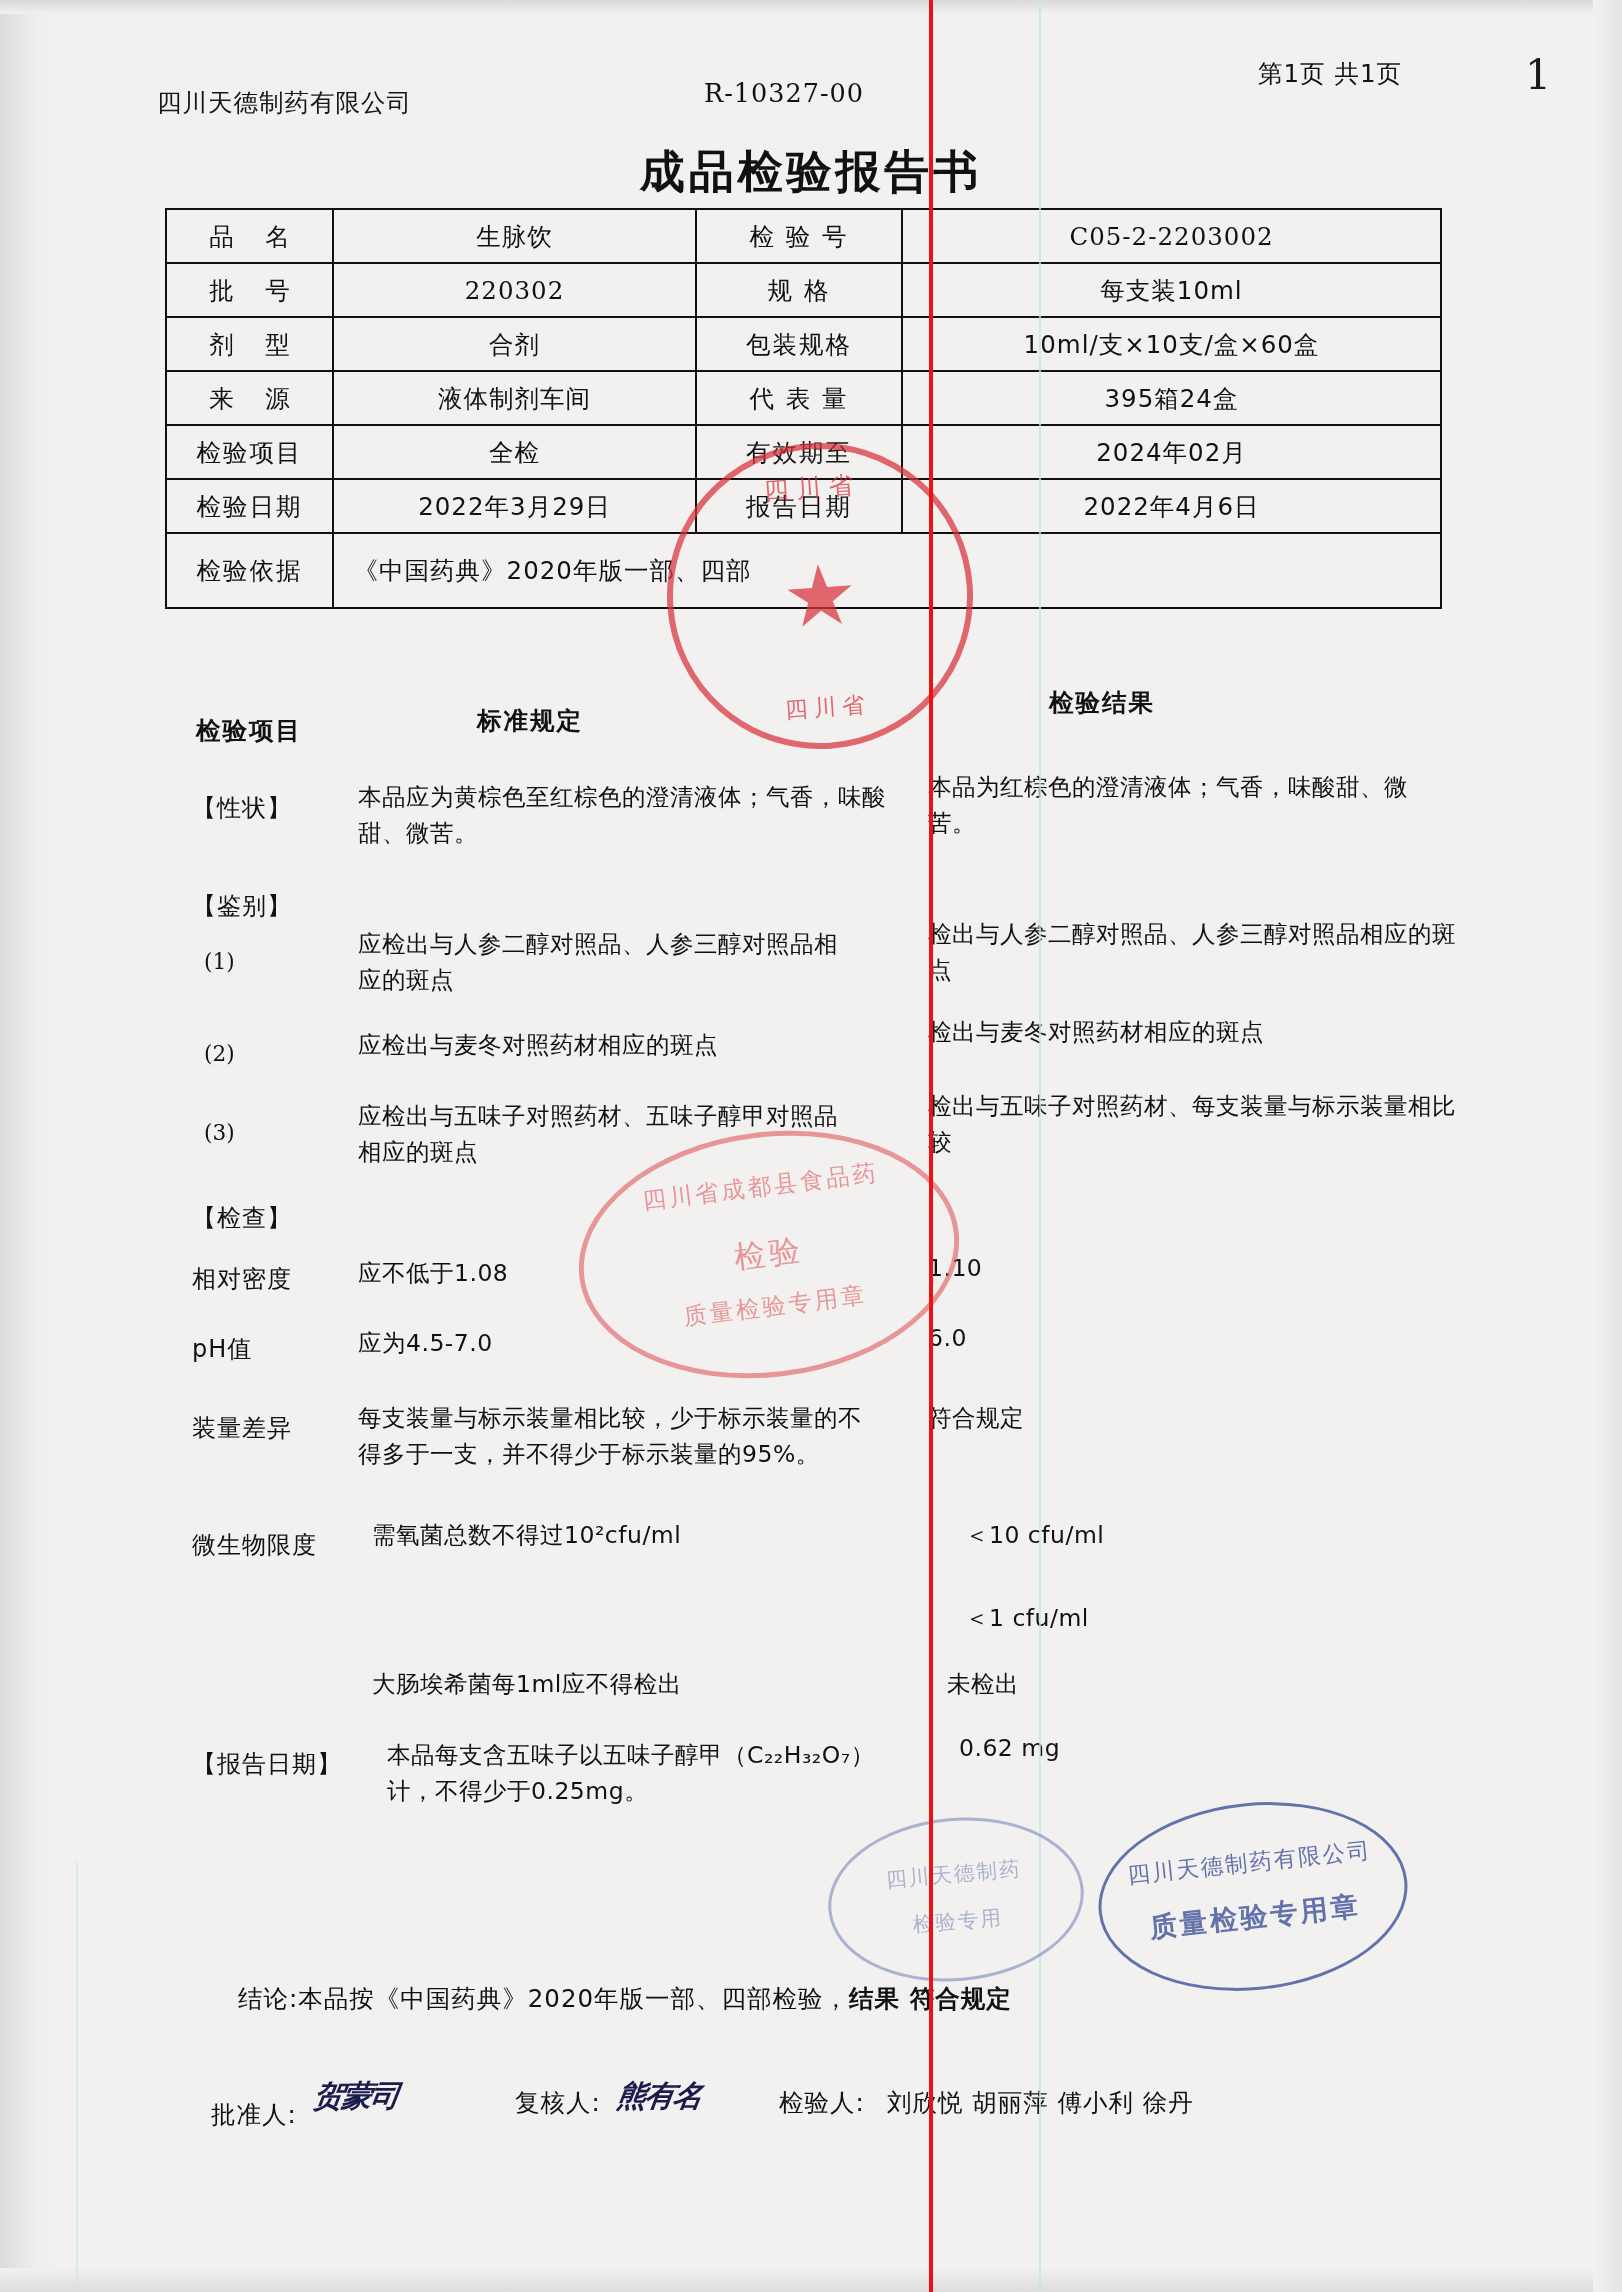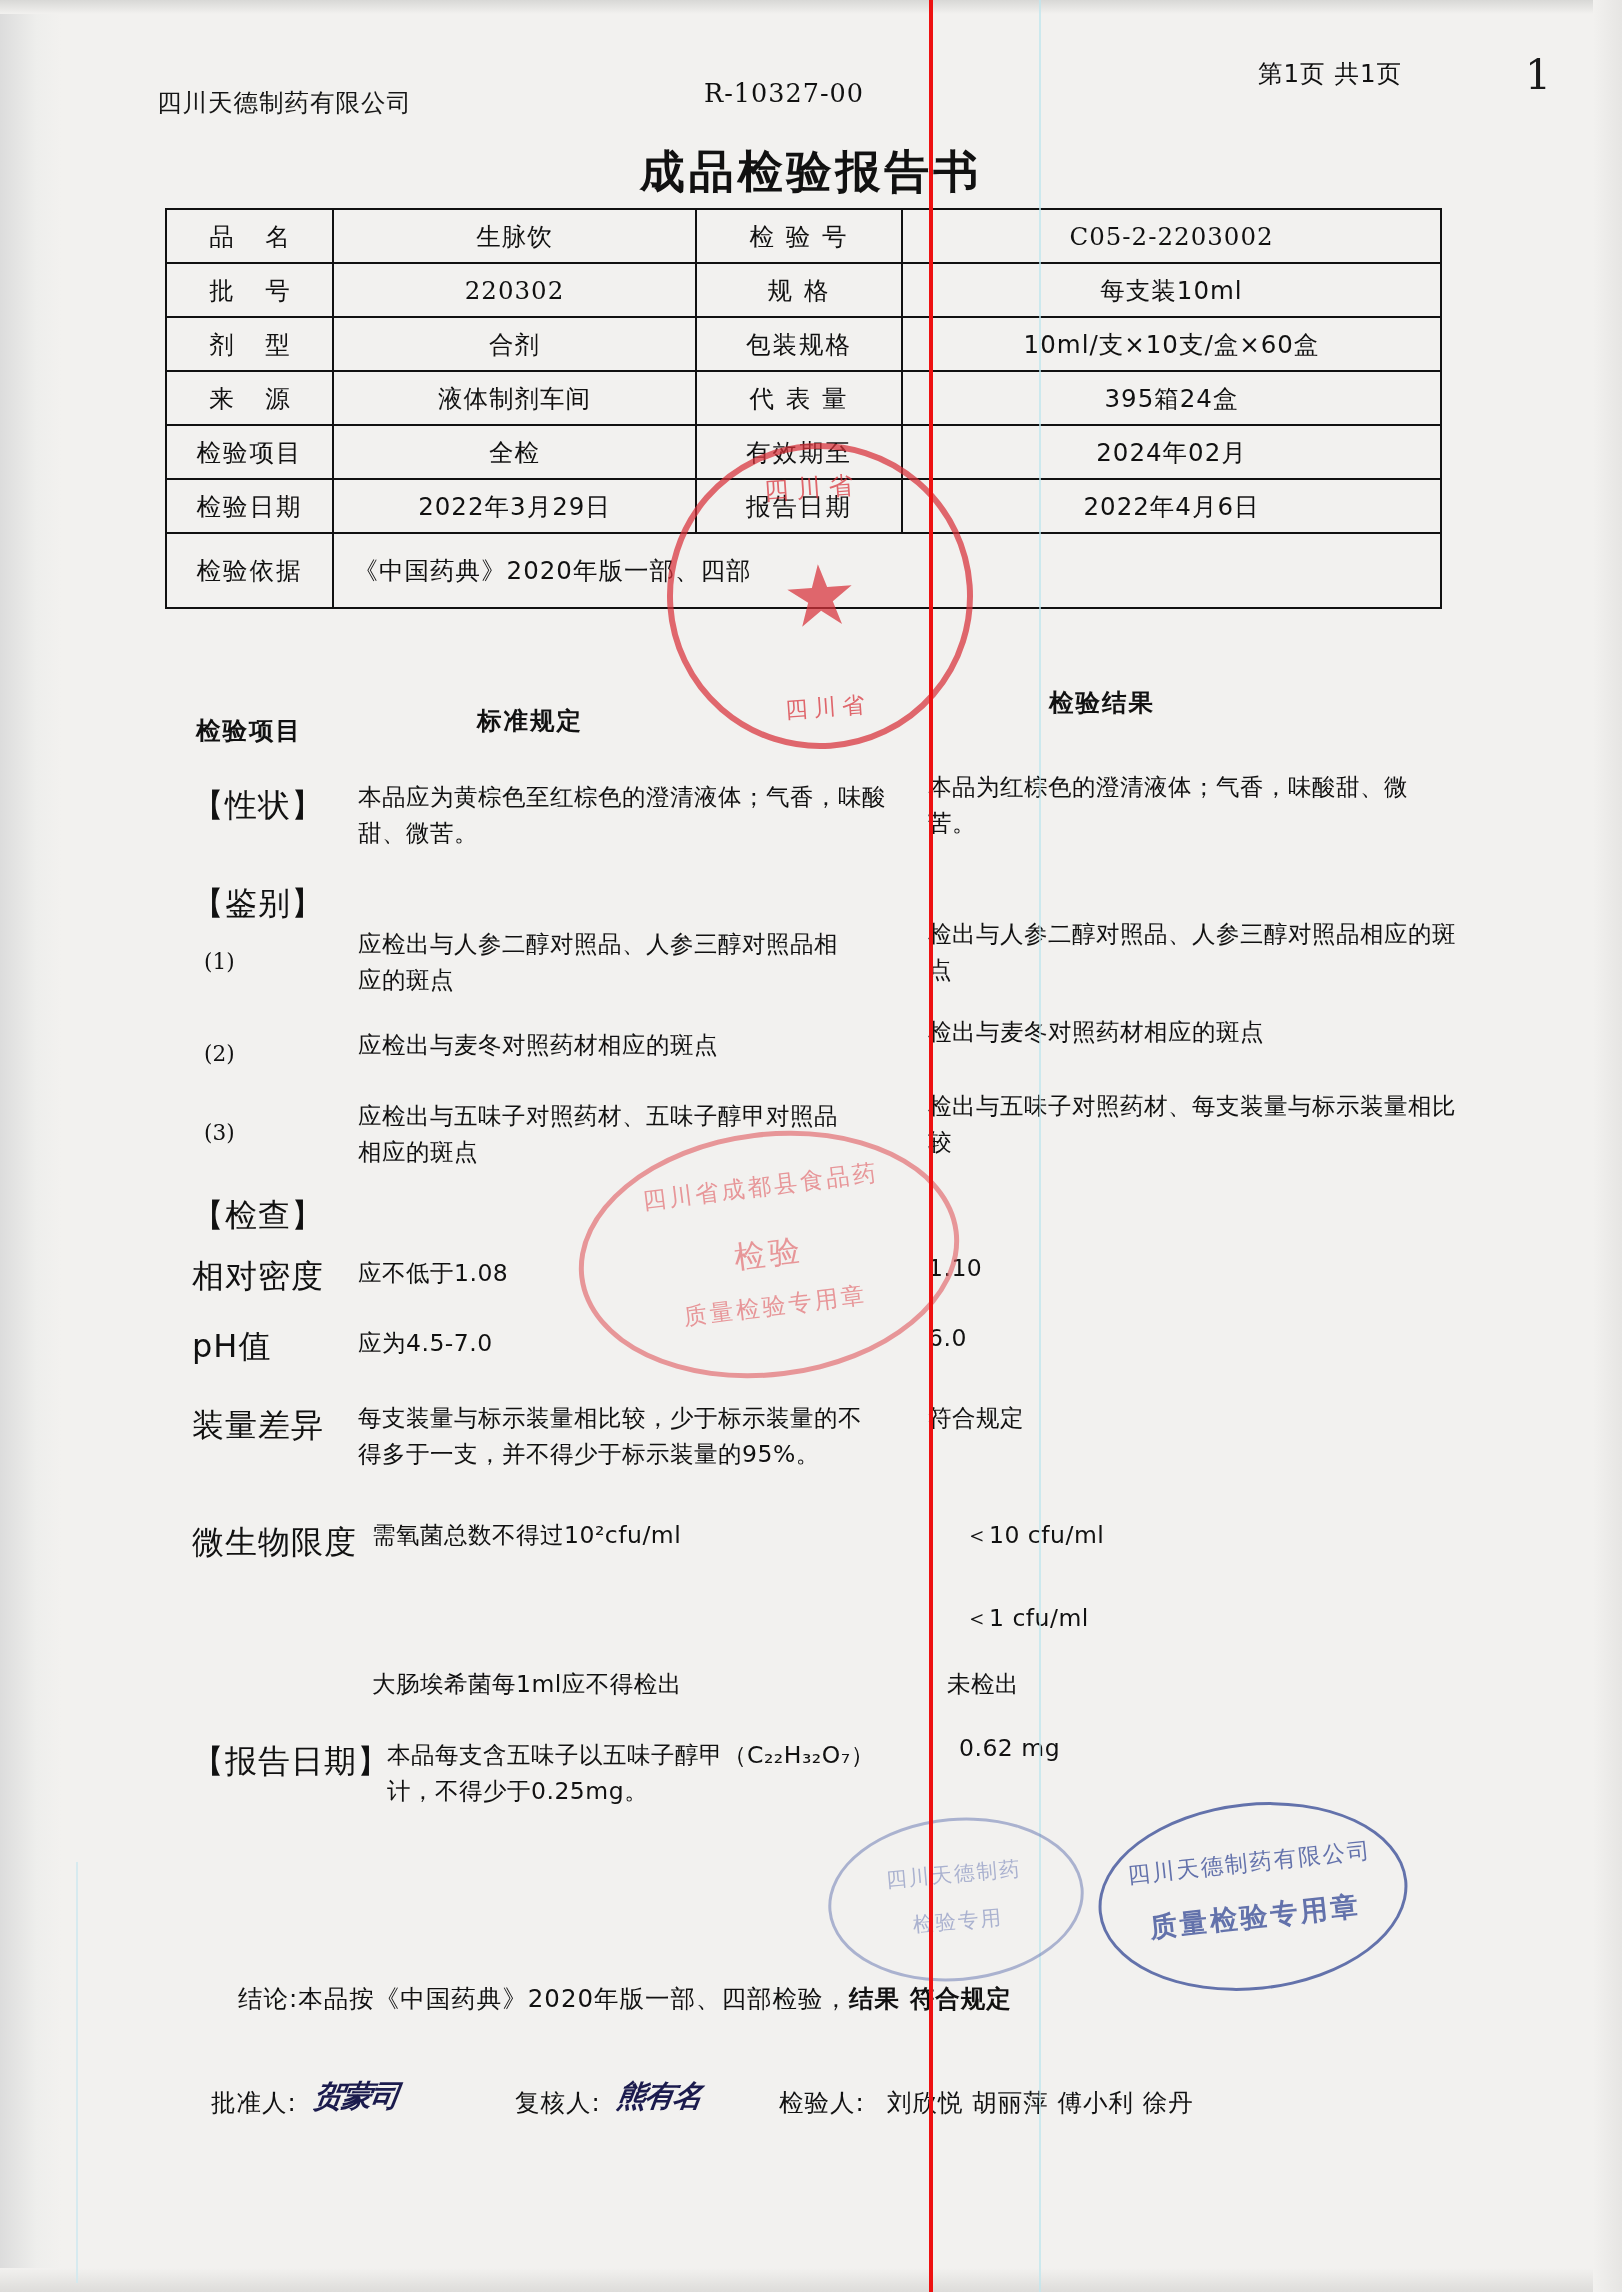--- a/index.html
+++ b/index.html
@@ -133,22 +133,23 @@
   }
   
   .sec-head {
     position: absolute;
     font-size: 24.5px;
     font-weight: bold;
     letter-spacing: 2px;
   }
   .row-label {
     position: absolute;
-    font-size: 32px;
-    letter-spacing: 1px;
+    font-size: 24px;
+    letter-spacing: 1px;
+    margin-top: 8px;
   }
   .std-text {
     position: absolute;
     font-size: 23.5px;
     line-height: 36px;
     letter-spacing: 0.5px;
     width: 510px;
   }
   .res-text {
     position: absolute;
@@ -388,21 +389,21 @@
     <div class="res-text" style="left:931px; top:1666px;">未检出</div>
 
     <div class="row-label" style="left:192px; top:1740px;">【报告日期】</div>
     <div class="std-text" style="left:387px; top:1737px; width:529px;">本品每支含五味子以五味子醇甲（C₂₂H₃₂O₇）计，不得少于0.25mg。</div>
     <div class="res-text" style="left:943px; top:1730px;">0.62 mg</div>
 
     <div class="conclusion">
       <span>结论:本品按《中国药典》2020年版一部、四部检验，</span><b>结果 符合规定</b>
     </div>
 
-    <div class="sign-row" style="left:211px;">批准人:</div>
+    <div class="sign-row" style="left:211px;margin-top:12px;">批准人:</div>
     <div class="sign-row sig-script" style="left:314px; top:2076px;">贺蒙司</div>
     <div class="sign-row" style="left:515px;">复核人:</div>
     <div class="sign-row sig-script" style="left:617px; top:2076px;">熊有名</div>
     <div class="sign-row" style="left:779px;">检验人:</div>
     <div class="sign-row" style="left:887px;">刘欣悦  胡丽萍  傅小利  徐丹</div>
 
     <div class="stamp stamp-round">
       <div class="txt-top">四川省</div>
       <div class="star">★</div>
       <div class="txt-bot">四川省</div>

